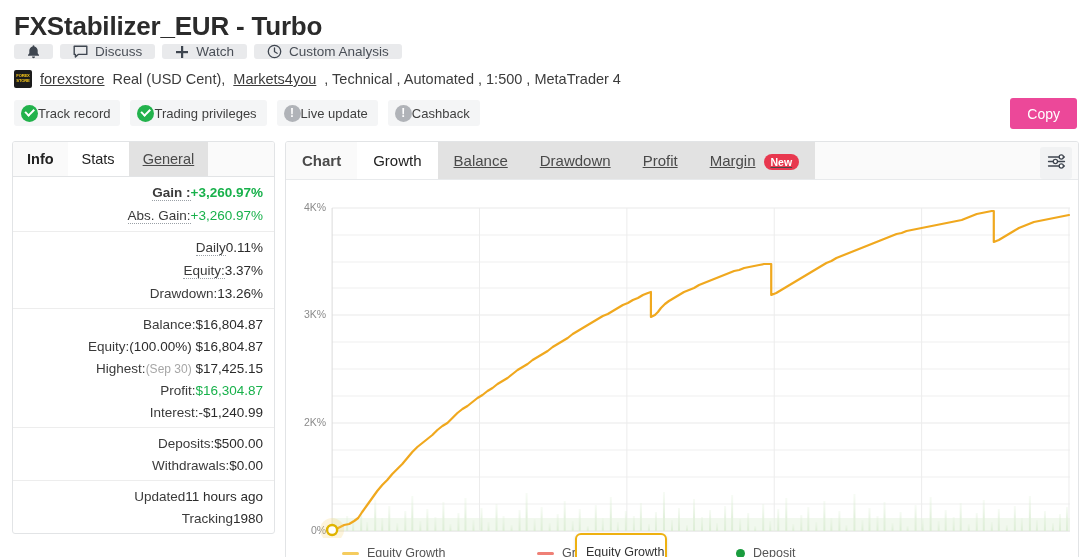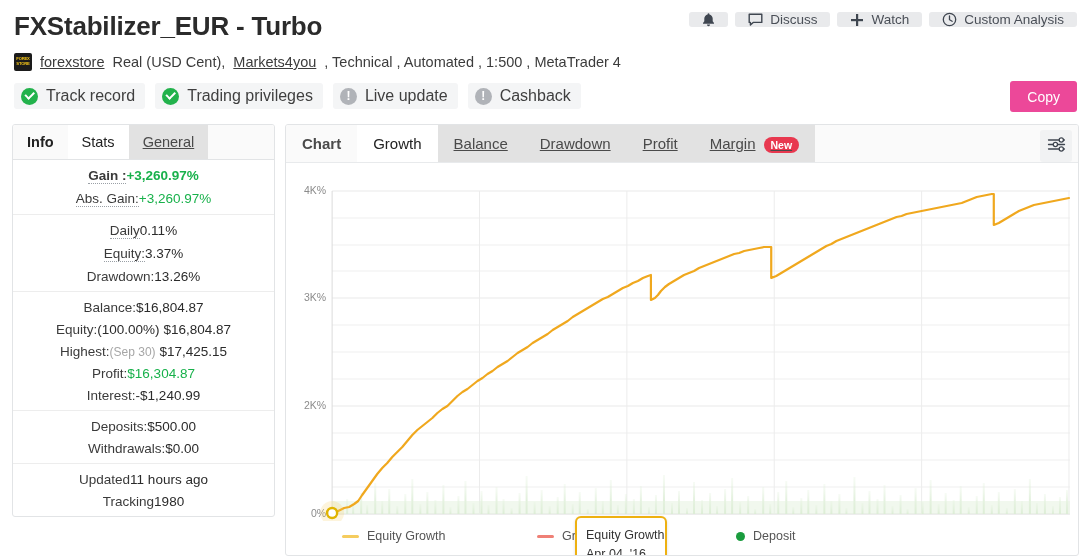--- a/index.html
+++ b/index.html
@@ -7,21 +7,21 @@
     margin: 0; padding: 0;
     width: 1091px; height: 557px;
     background: #ffffff;
     font-family: "Liberation Sans", sans-serif;
     color: #333333;
     overflow: hidden;
   }
 
   
   .header { padding: 10px 14px 0 14px; position: relative; }
-  .title-row { display: flex; align-items: flex-start; justify-content: space-between; }
+  .title-row { display: flex; align-items: flex-start; justify-content: space-between; flex-direction: column; }
   .page-title {
     font-size: 26px; font-weight: bold; color: #2b2b2b;
     letter-spacing: -0.2px; line-height: 32px; margin: 0;
   }
   .header-actions { display: flex; align-items: center; gap: 7px; margin-top: 2px; }
   .hbtn {
     background: #e9eaec; border: none; border-radius: 3px;
     height: 15px; padding: 0 13px;
     display: inline-flex; align-items: center; gap: 7px;
     font-size: 13.5px; color: #4a4f57; cursor: pointer;
@@ -45,24 +45,24 @@
     letter-spacing: -0.2px; font-family: "Liberation Sans", sans-serif;
   }
   .ulink { color: #3c3c3c; text-decoration: underline; cursor: pointer; }
 
   
   .badges-row {
     display: flex; align-items: center; gap: 10px;
     margin-top: 12px; position: relative;
   }
   .badge {
-    display: inline-flex; align-items: center; gap: 8px;
+    display: inline-flex; align-items: center; 
     background: #f4f5f6; border-radius: 3px;
     height: 26px; padding: 0 10px 0 7px;
-    font-size: 16px; color: #3f3f3f; cursor: pointer;
+    font-size: 13px; color: #3f3f3f; cursor: pointer;
   }
   .bicon { width: 17px; height: 17px; border-radius: 50%; flex: 0 0 auto;
     display: flex; align-items: center; justify-content: center; }
   .bicon.ok { background: #22b24c; }
   .bicon.off { background: #b0b3b8; }
   .bicon.ok::after {
     content: ""; width: 7px; height: 3.5px;
     border-left: 2px solid #fff; border-bottom: 2px solid #fff;
     transform: rotate(-45deg) translate(1px,-1px);
   }
@@ -90,21 +90,21 @@
     padding: 9px 14px; font-size: 14.5px; color: #4a4a4a; cursor: pointer;
     background: transparent; border: none; font-family: "Liberation Sans", sans-serif;
   }
   .tab.active { background: #ffffff; color: #222; }
   .tab.shaded { background: #e2e2e2; text-decoration: underline; }
   .side-tabs .tab:first-child { font-weight: bold; color: #222; }
 
   .stat-group { padding: 4px 11px; }
   .stat-group + .stat-group { border-top: 1px solid #ededed; }
   .srow {
-    display: flex; align-items: baseline; justify-content: center;
+    display: flex; align-items: baseline; justify-content: flex-end;
     padding: 3.5px 0; font-size: 13.5px; color: #3a3a3a;
   }
   .slabel { color: #3a3a3a; }
   .slabel.dotted { border-bottom: 1px dotted #9aa0a6; cursor: help; }
   .slabel.b { font-weight: bold; }
   .sval { color: #2b2b2b; text-align: right; }
   .sval.green { color: #18b14b; font-weight: bold; }
   .sval.green-plain { color: #18b14b; }
   .muted { color: #a6a6a6; font-size: 12px; }
 

